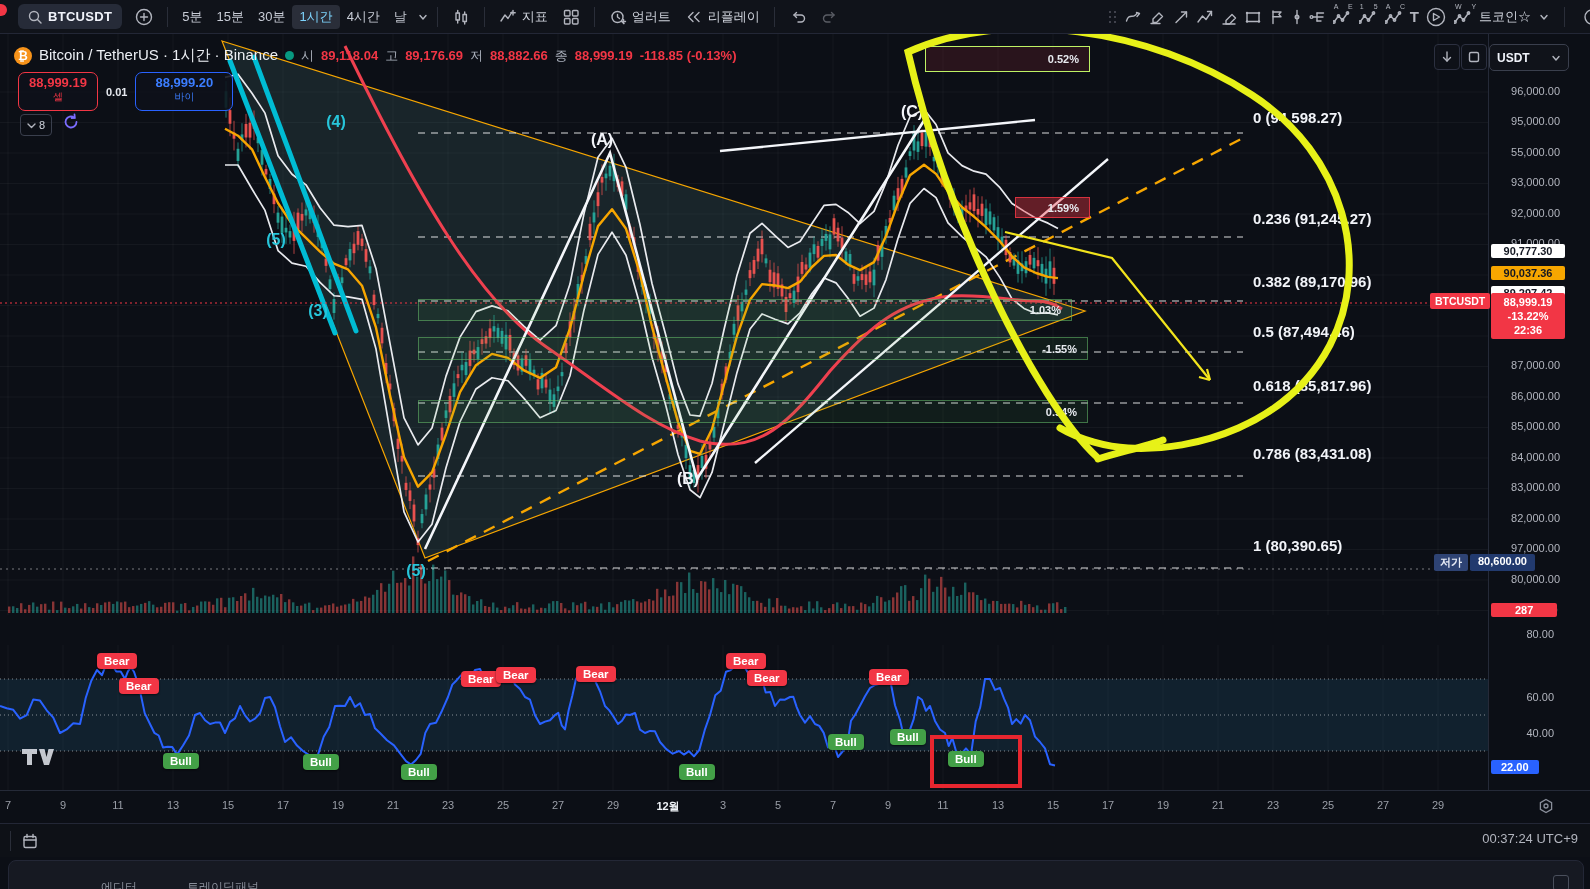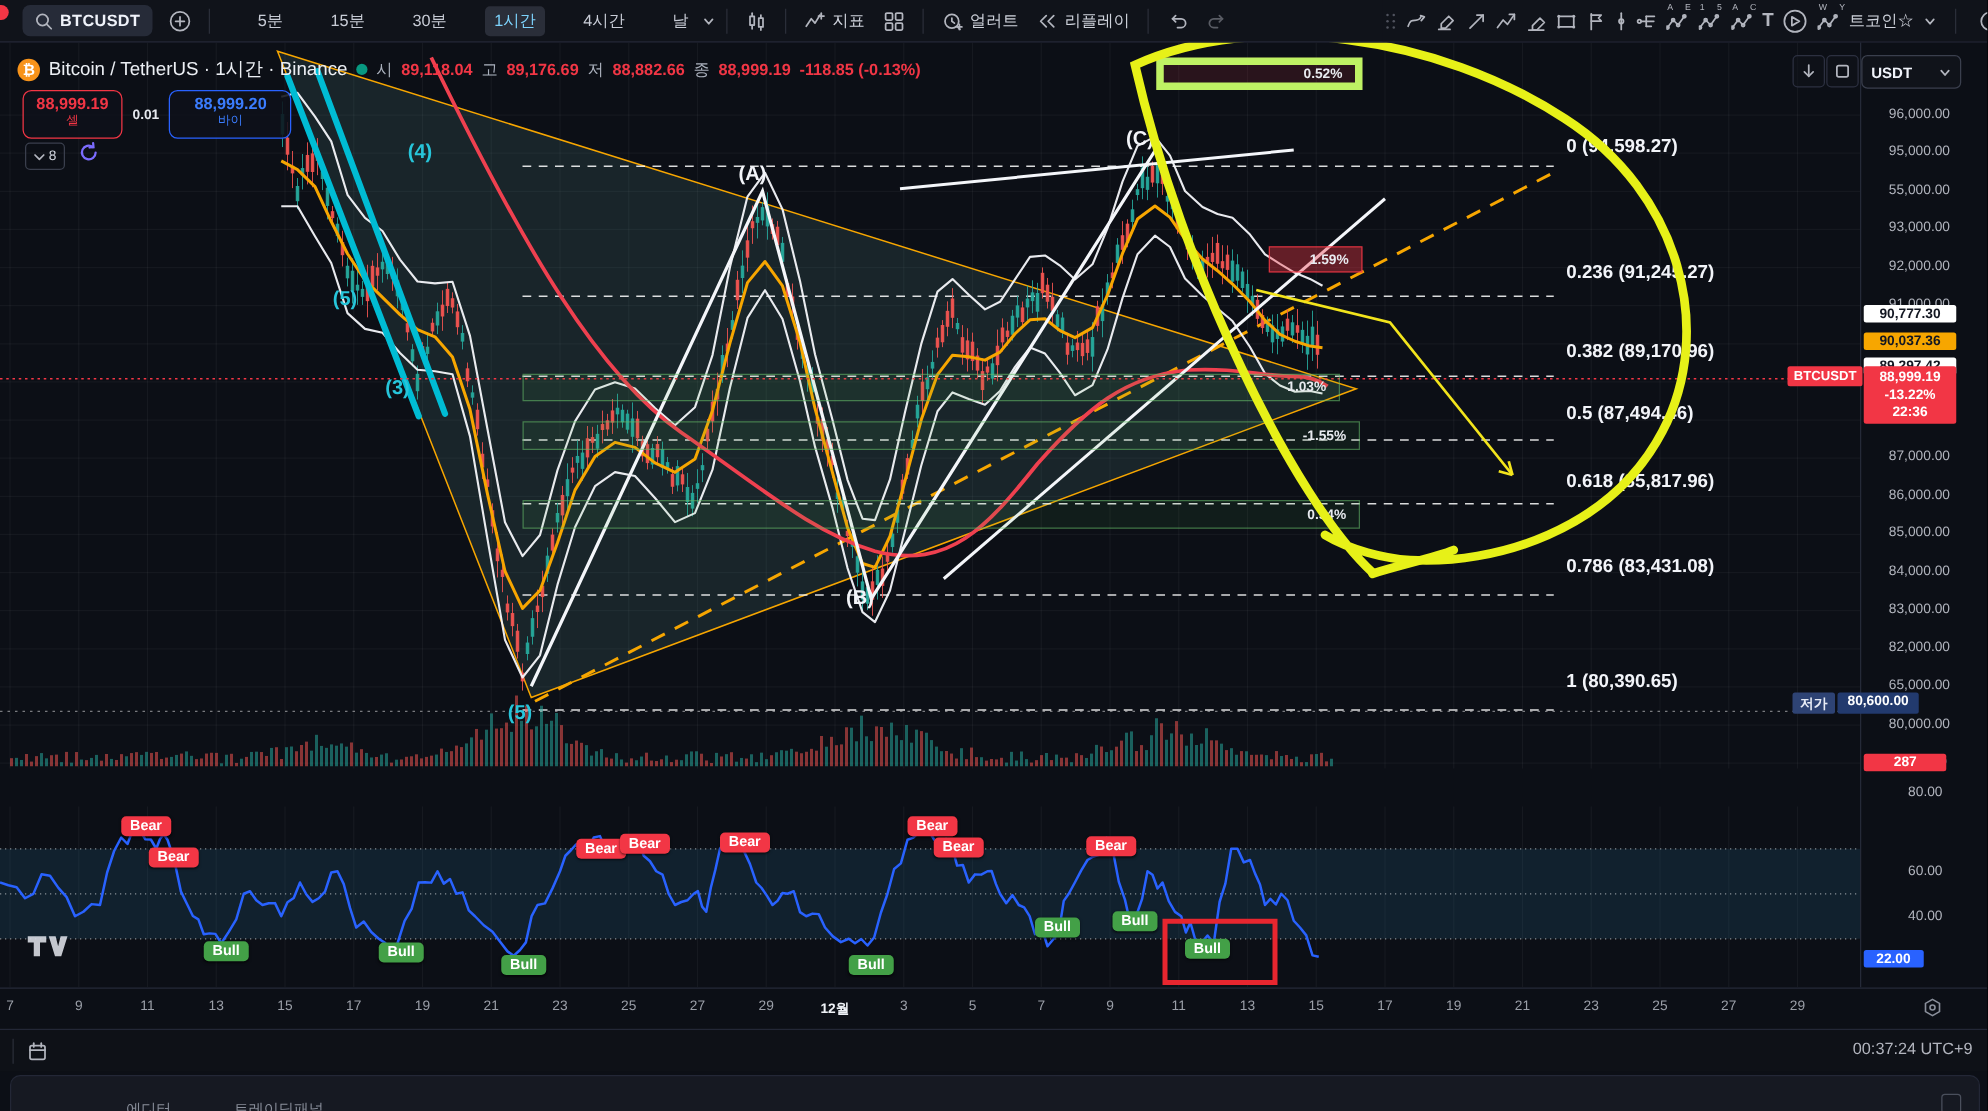--- a/index.html
+++ b/index.html
@@ -7,21 +7,21 @@
        font-family:"Liberation Sans",sans-serif;color:#d1d4dc;-webkit-font-smoothing:antialiased;}
   
   .topbar{position:absolute;left:0;top:0;width:1590px;height:33px;background:#10131a;
           border-bottom:1px solid #23273а;border-bottom:1px solid #232736;display:flex;align-items:center;z-index:20;}
   .tb-left{display:flex;align-items:center;padding-left:8px;}
   .tb-right{position:absolute;right:0;top:0;height:33px;display:flex;align-items:center;gap:6px;padding-right:2px;background:#10131a;}
   .reddot{position:absolute;left:-5px;top:4px;width:12px;height:12px;border-radius:50%;background:#f23645;}
   .searchpill{display:flex;align-items:center;gap:6px;background:#262b38;border-radius:6px;height:25px;padding:0 10px;margin-left:10px;}
   .searchpill b{font-size:13px;color:#f0f3fa;letter-spacing:.3px;}
   .tbbtn{display:flex;align-items:center;gap:5px;height:25px;padding:0 7px;border-radius:4px;color:#cfd3dc;font-size:13px;}
-  .tf{height:24px;padding:0 7px;border-radius:4px;font-size:13px;color:#c8ccd6;display:flex;align-items:center;margin-left:24px;}
+  .tf{height:24px;padding:0 7px;border-radius:4px;font-size:13px;color:#c8ccd6;display:flex;align-items:center;}
   .tf.tf-active{background:#2a2e39;color:#7dd3fc;}
   .vsep{width:1px;height:20px;background:#2a2e39;margin:0 7px;}
   .ic{width:18px;height:18px;stroke:#b2b5be;stroke-width:1.4;fill:none;stroke-linecap:round;stroke-linejoin:round;}
   .ic.sm{width:14px;height:14px;}
   .dim{opacity:.45;}
   .patwrap{position:relative;width:20px;height:20px;}
   .patwrap .letters{position:absolute;top:-4px;left:2px;font-size:7px;letter-spacing:4px;color:#b2b5be;white-space:nowrap;}
   .patwrap svg{position:absolute;left:1px;top:4px;}
   .watchtxt{font-size:13px;color:#cfd3dc;white-space:nowrap;}
   .ttool{font-size:15px;color:#b2b5be;font-weight:700;}
@@ -60,21 +60,21 @@
   .lowval{background:#223a6e;color:#fff;font-size:11px;font-weight:700;border-radius:2px;padding:1px 8px;}
   .volbadge{position:absolute;left:1491px;top:603px;background:#f23645;color:#fff;font-size:11px;font-weight:700;
             border-radius:2px;padding:1px 24px;z-index:6;}
   .volpartial{position:absolute;left:1530px;top:604px;font-size:11px;color:#b2b5be;z-index:5;}
   
   .fib{position:absolute;left:1253px;font-size:15px;font-weight:700;color:#f2f4f9;transform:translateY(-50%);z-index:6;white-space:nowrap;}
   
   .zone{position:absolute;z-index:3;display:flex;align-items:center;justify-content:flex-end;padding-right:10px;
         font-size:11px;font-weight:700;color:#e8ebf0;box-sizing:border-box;}
   .zgreen{background:rgba(76,175,80,.09);border:1px solid rgba(102,187,106,.55);}
-  .zred{background:rgba(242,54,69,.13);border:6px solid #bef264;}
+  .zred{background:rgba(242,54,69,.13);border:1px solid #bef264;}
   .zred2{background:rgba(242,54,69,.38);border:1px solid rgba(242,54,69,.8);}
   
   .wave{position:absolute;font-size:16px;font-weight:700;transform:translate(-50%,-50%);z-index:6;}
   .wave.cyan{color:#27c5da;}
   .wave.white{color:#f2f4f9;}
   
   .chip{position:absolute;font-size:11.5px;font-weight:700;color:#fff;border-radius:4px;padding:2px 7px;z-index:6;box-shadow:0 1px 2px rgba(0,0,0,.6);}
   .chip.bear{background:#f23645;}
   .chip.bull{background:#43a047;}
   .rsitick{position:absolute;left:1494px;width:60px;text-align:right;font-size:11px;color:#b2b5be;transform:translateY(-50%);z-index:4;}
@@ -1206,21 +1206,21 @@
       <div class="ptick" style="top: 396px;">86,000.00</div>
 
       <div class="ptick" style="top: 426px;">85,000.00</div>
 
       <div class="ptick" style="top: 457px;">84,000.00</div>
 
       <div class="ptick" style="top: 487px;">83,000.00</div>
 
       <div class="ptick" style="top: 518px;">82,000.00</div>
 
-      <div class="ptick" style="top: 548px;">65,000.00</div>
+      <div class="ptick" style="top: 548px;">97,000.00</div>
 
       <div class="ptick" style="top: 579px;">80,000.00</div>
     </div>
   <div class="plabel pl-white" style="top:244px;">90,777.30</div>
   <div class="plabel pl-orange" style="top:266px;">90,037.36</div>
   <div class="plabel pl-white" style="top:286px;">89,297.42</div>
   <div class="symtag">BTCUSDT</div>
   <div class="plabel pl-red" style="top:293px;">
     <div>88,999.19</div>
     <div>-13.22%</div>

